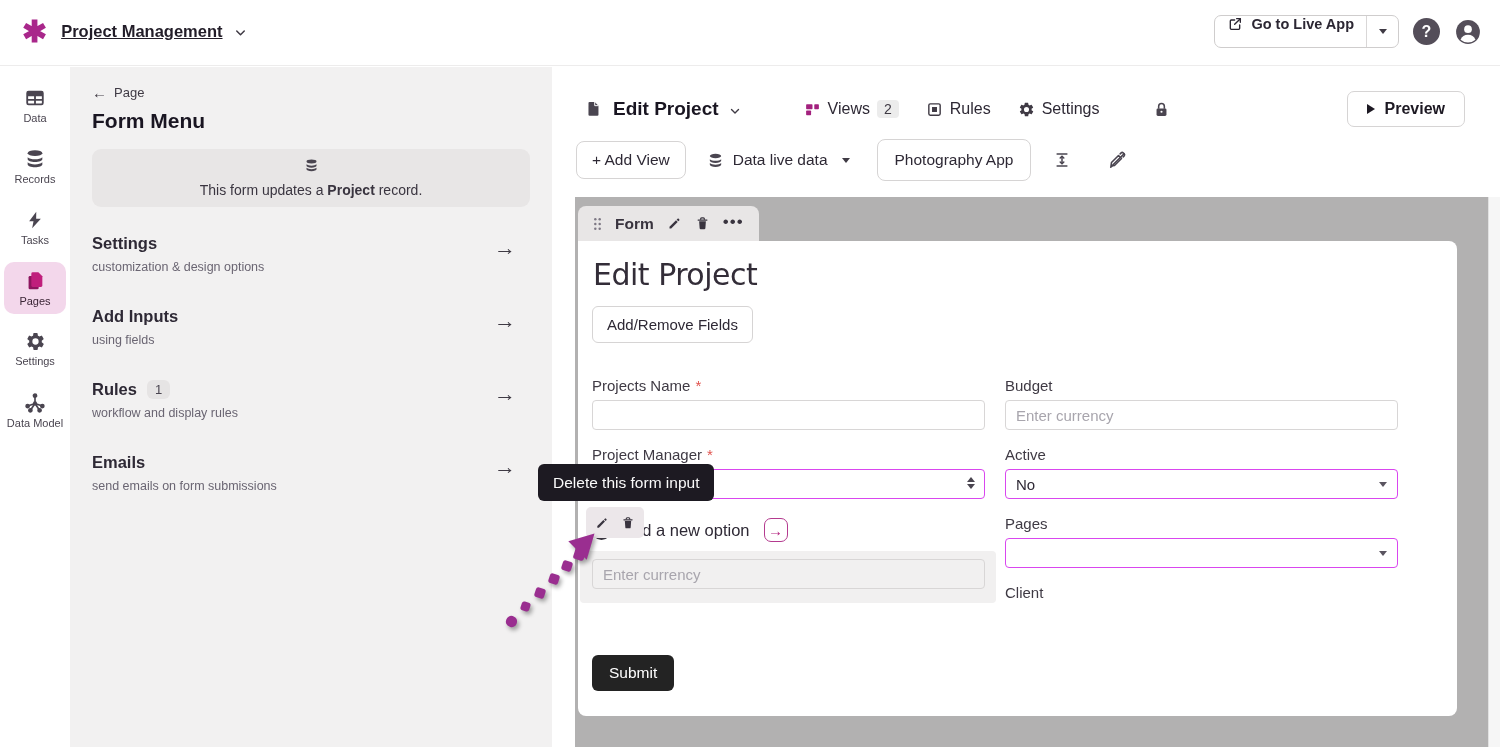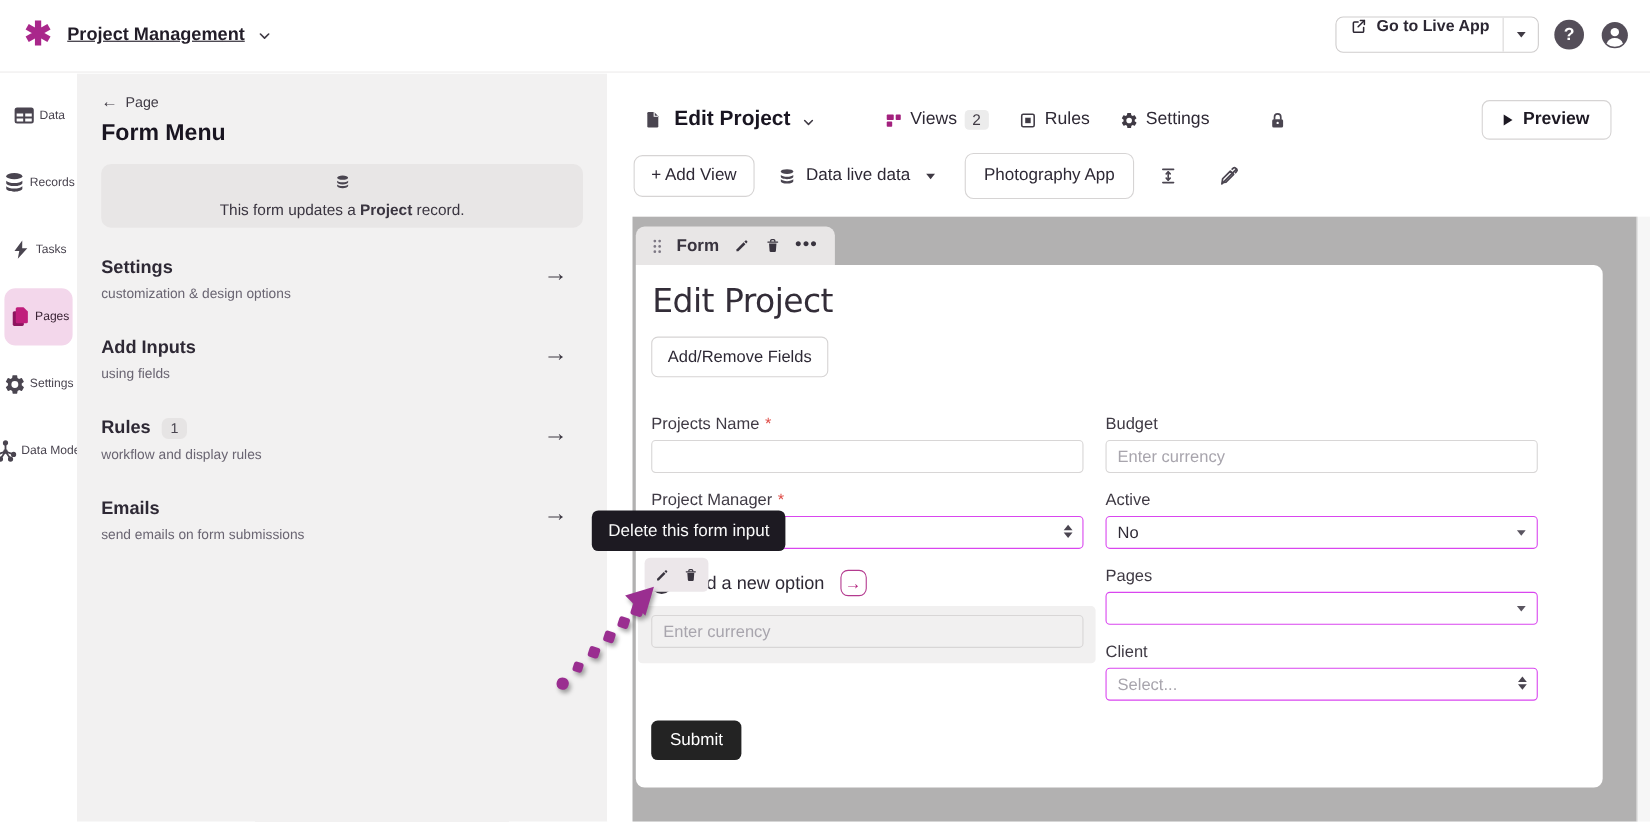--- a/index.html
+++ b/index.html
@@ -33,21 +33,21 @@
     width:27px; height:27px; border-radius:50%; background:#544e59; color:#fff;
     font-size:16px; font-weight:bold; display:flex; align-items:center; justify-content:center; cursor:pointer;
   }
 
   
   .rail {
     position:absolute; left:0; top:67px; width:70px; bottom:0; background:#fff;
     display:flex; flex-direction:column; align-items:center; padding-top:12px; gap:9px;
   }
   .rail-item {
-    width:62px; height:52px; display:flex; align-items:center;
+    width:62px; height:52px; display:flex; flex-direction:column; align-items:center;
     justify-content:center; gap:3px; border-radius:10px; cursor:pointer;
   }
   .rail-item .lbl { font-size:11px; color:#4a4550; white-space:nowrap; }
   .rail-item.active { background:#f3d7eb; }
   .rail-item.active .lbl { color:#3a2435; }
 
   
   .panel {
     position:absolute; left:70px; top:67px; width:482px; bottom:0;
     background:#f2f1f1; padding:18px 22px;
@@ -502,27 +502,20 @@
               </div>
             <div class="fselect">
               <span class="caret"></span>
             </div>
           </div>
 
           <div class="fgroup">
             <div class="flabel">
                 <span>Client</span>
               </div>
-            <div class="fselect">
-              <span class="ph">Select...</span>
-              <span class="updown">
-                  <span class="u"></span>
-                  <span class="d"></span>
-                </span>
-            </div>
           </div>
         </div>
       </div>
     </section>
   </div>
   <div class="scrollbar"></div>
 </main>
 
 <div class="tooltip">Delete this form input</div>
 

